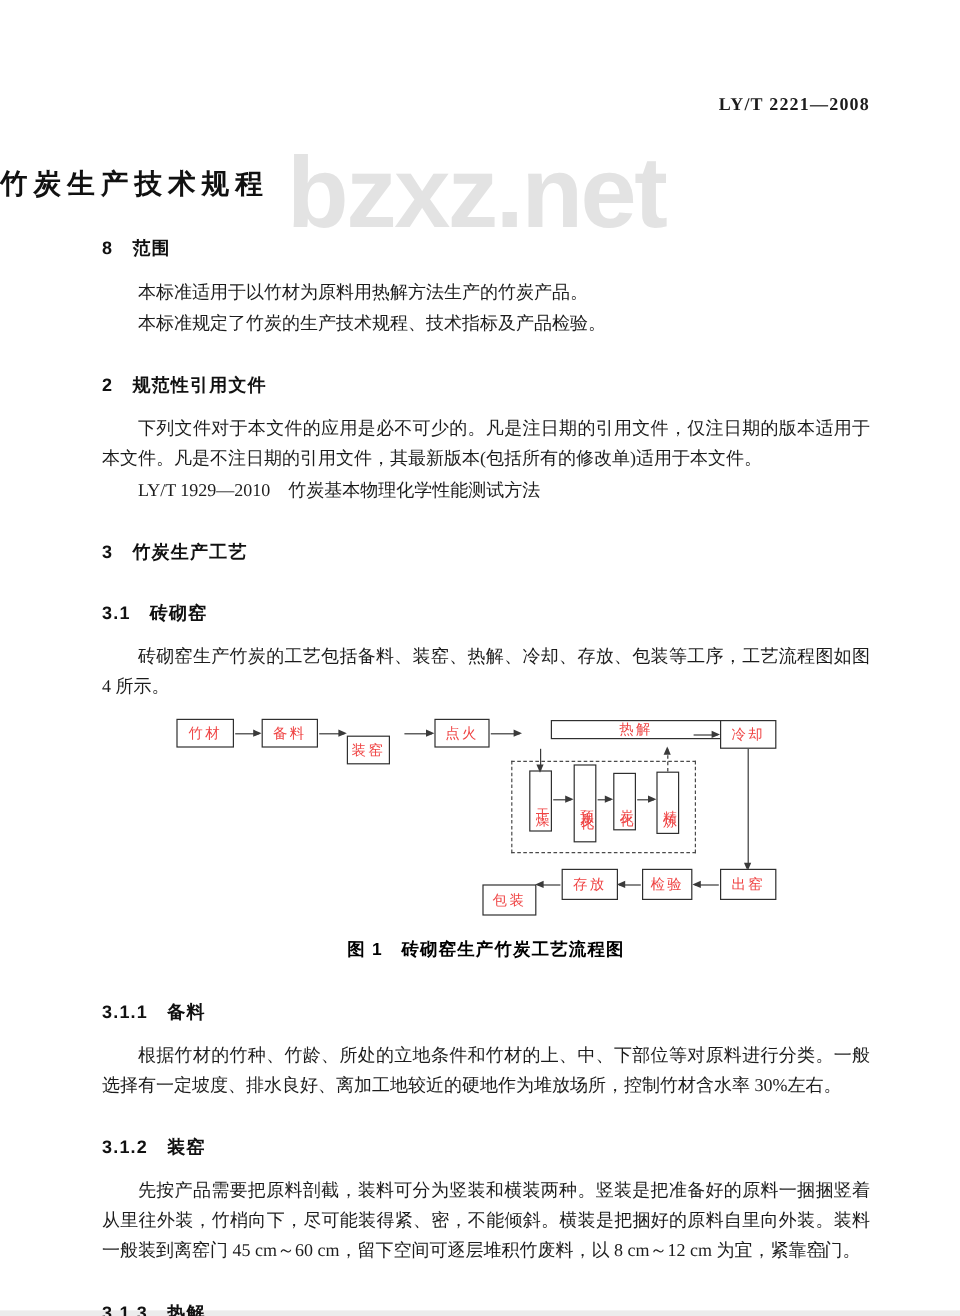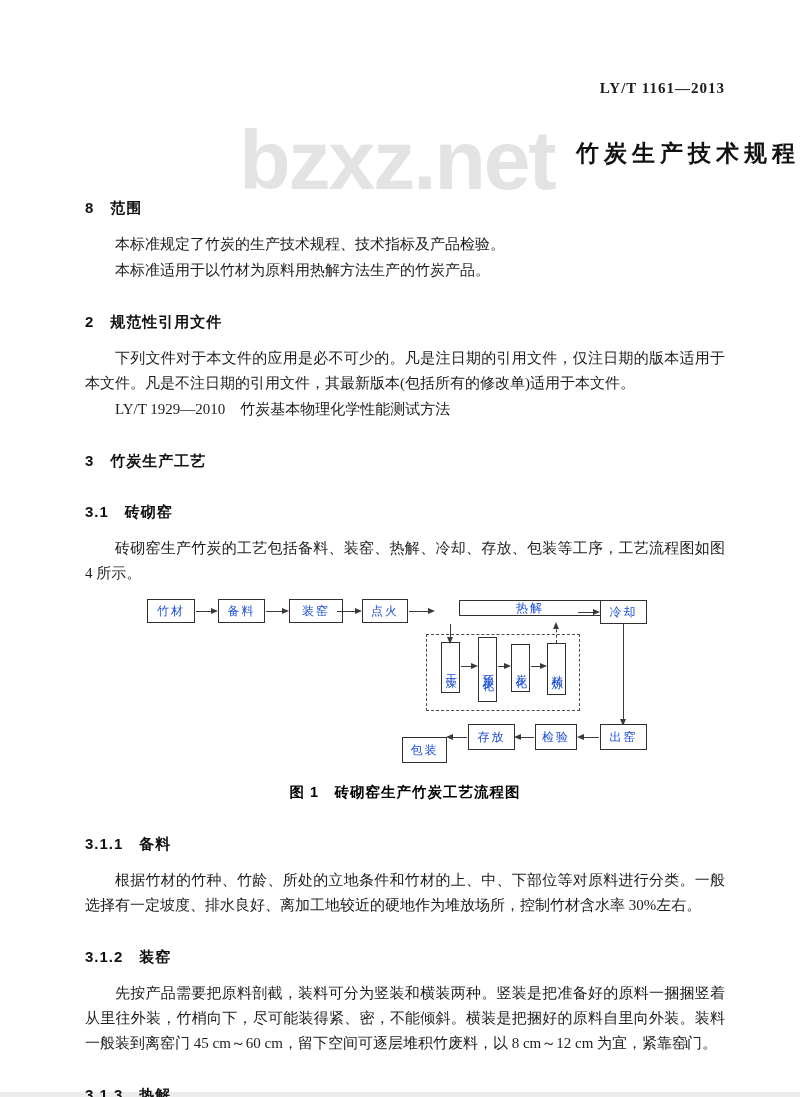--- a/index.html
+++ b/index.html
@@ -12,36 +12,36 @@
     position:absolute;top:112px;left:50%;transform:translateX(-51%);
     font-family:Liberation Sans, sans-serif;font-weight:bold;
     font-size:84px;letter-spacing:-2px;color:#e3e3e3;z-index:1;white-space:nowrap;
   }
   .doc-number{
     position:absolute;top:80px;right:75px;z-index:2;
     font-size:15px;font-weight:bold;letter-spacing:1px;
   }
   .title{
     position:relative;z-index:2;margin:0;padding-top:138px;
-    text-align:right;font-size:23px;font-weight:bold;letter-spacing:5px;
+    text-align:left;font-size:23px;font-weight:bold;letter-spacing:5px;
     font-family:"Liberation Sans","DejaVu Sans",sans-serif;color:#111;
   }
   .content{position:relative;z-index:2;padding:0 75px 0 85px;font-size:15px;line-height:25px;}
   h2{
     font-size:15px;margin:26px 0 12px;color:#111;
     font-family:"Liberation Sans","DejaVu Sans",sans-serif;font-weight:bold;letter-spacing:1px;
   }
   p{margin:1px 0;text-indent:2em;text-align:justify;}
   .ref-line{text-indent:2em;}
   
   .flowchart{position:relative;height:170px;width:800px;margin:6px 0 0 -85px;}
   .fbox{
     position:absolute;box-sizing:border-box;border:1.5px solid #2f2f2f;background:#fff;
     display:flex;align-items:center;justify-content:center;
-    font-size:12px;letter-spacing:2px;line-height:1;color:#1d4ed8;
+    font-size:12px;letter-spacing:2px;line-height:1;color:#ef4444;
     font-family:Liberation Sans, sans-serif;
   }
   .vbox{writing-mode:vertical-rl;text-orientation:upright;letter-spacing:3px;font-size:11.5px;}
   .dashed-box{position:absolute;box-sizing:border-box;border:1px dashed #4a4a4a;background:transparent;}
   .hl{position:absolute;height:0;border-top:1.3px solid #3a3a3a;}
   .hl.r::after{content:"";position:absolute;right:-2px;top:-4.2px;width:0;height:0;
     border-top:3.5px solid transparent;border-bottom:3.5px solid transparent;border-left:7px solid #3a3a3a;}
   .hl.l::before{content:"";position:absolute;left:-2px;top:-4.2px;width:0;height:0;
     border-top:3.5px solid transparent;border-bottom:3.5px solid transparent;border-right:7px solid #3a3a3a;}
   .vl{position:absolute;width:0;border-left:1.3px solid #3a3a3a;}
@@ -56,44 +56,44 @@
   }
   .page-num{position:absolute;left:683px;top:1036px;z-index:2;font-size:13.5px;color:#333;}
 </style>
 </head>
 <body>
 
 <div class="page">
 
   <div class="watermark">bzxz.net</div>
 
-  <div class="doc-number">LY/T 1161—2013</div>
+  <div class="doc-number">LY/T 2221—2008</div>
 
   <h1 class="title">竹炭生产技术规程</h1>
 
   <div class="content">
 
     <h2>8　范围</h2>
+    <p>本标准适用于以竹材为原料用热解方法生产的竹炭产品。</p>
     <p>本标准规定了竹炭的生产技术规程、技术指标及产品检验。</p>
-    <p>本标准适用于以竹材为原料用热解方法生产的竹炭产品。</p>
 
     <h2>2　规范性引用文件</h2>
     <p>下列文件对于本文件的应用是必不可少的。凡是注日期的引用文件，仅注日期的版本适用于本文件。凡是不注日期的引用文件，其最新版本(包括所有的修改单)适用于本文件。</p>
     <div class="ref-line">LY/T 1929—2010　竹炭基本物理化学性能测试方法</div>
 
     <h2>3　竹炭生产工艺</h2>
 
     <h2>3.1　砖砌窑</h2>
     <p>砖砌窑生产竹炭的工艺包括备料、装窑、热解、冷却、存放、包装等工序，工艺流程图如图 4 所示。</p>
 
     <div class="flowchart">
 
       <div class="fbox" style="left:147px;top:7px;width:48px;height:24px">竹材</div>
       <div class="fbox" style="left:218px;top:7px;width:47px;height:24px">备料</div>
-      <div class="fbox" style="left:289px;top:7px;width:54px;height:24px">装窑</div>
+      <div class="fbox" style="left:289px;top:21px;width:36px;height:24px">装窑</div>
       <div class="fbox" style="left:362px;top:7px;width:46px;height:24px">点火</div>
       <div class="fbox" style="left:459px;top:8px;width:142px;height:16px">热解</div>
       <div class="fbox" style="left:600px;top:8px;width:47px;height:24px">冷却</div>
 
       <i class="hl r" style="left:196px;top:19px;width:20px"></i>
       <i class="hl r" style="left:266px;top:19px;width:21px"></i>
       <i class="hl r" style="left:337px;top:19px;width:23px"></i>
       <i class="hl r" style="left:409px;top:19px;width:24px"></i>
       <i class="hl r" style="left:578px;top:20px;width:20px"></i>
 

